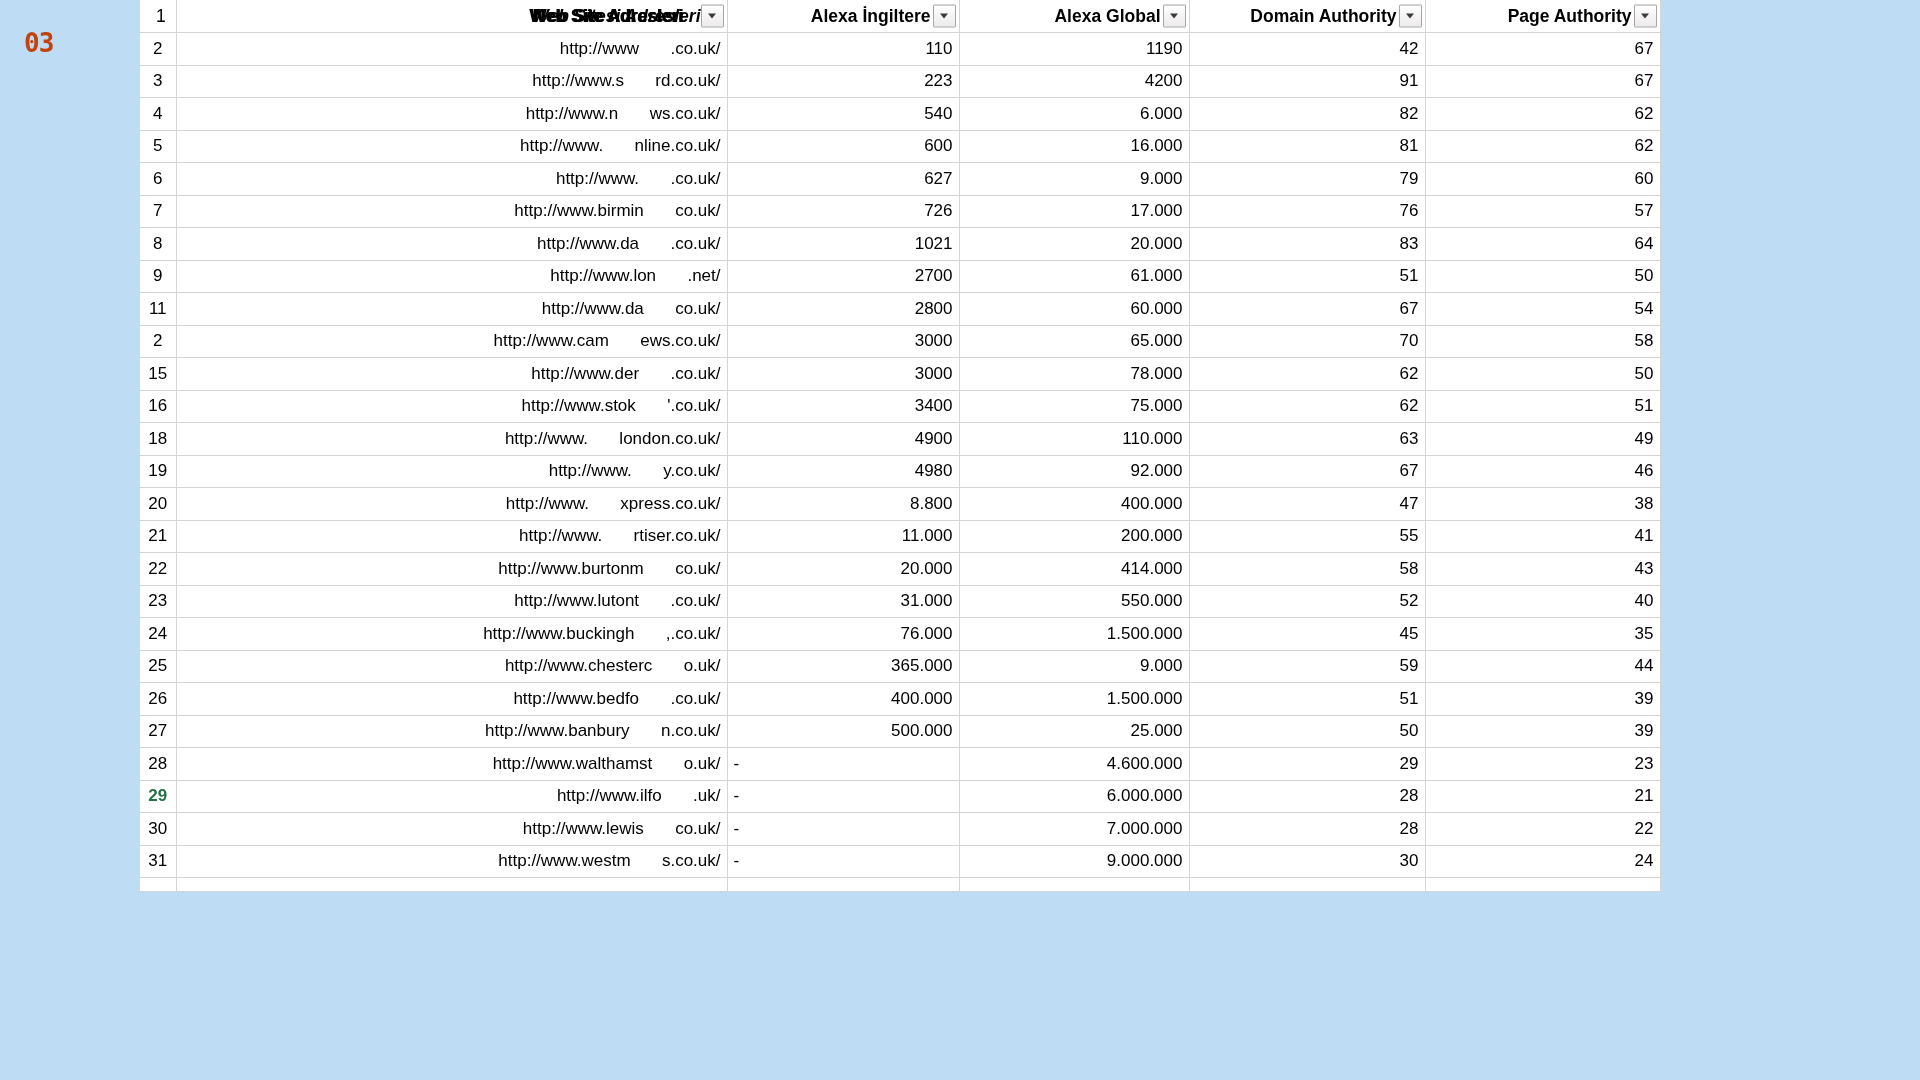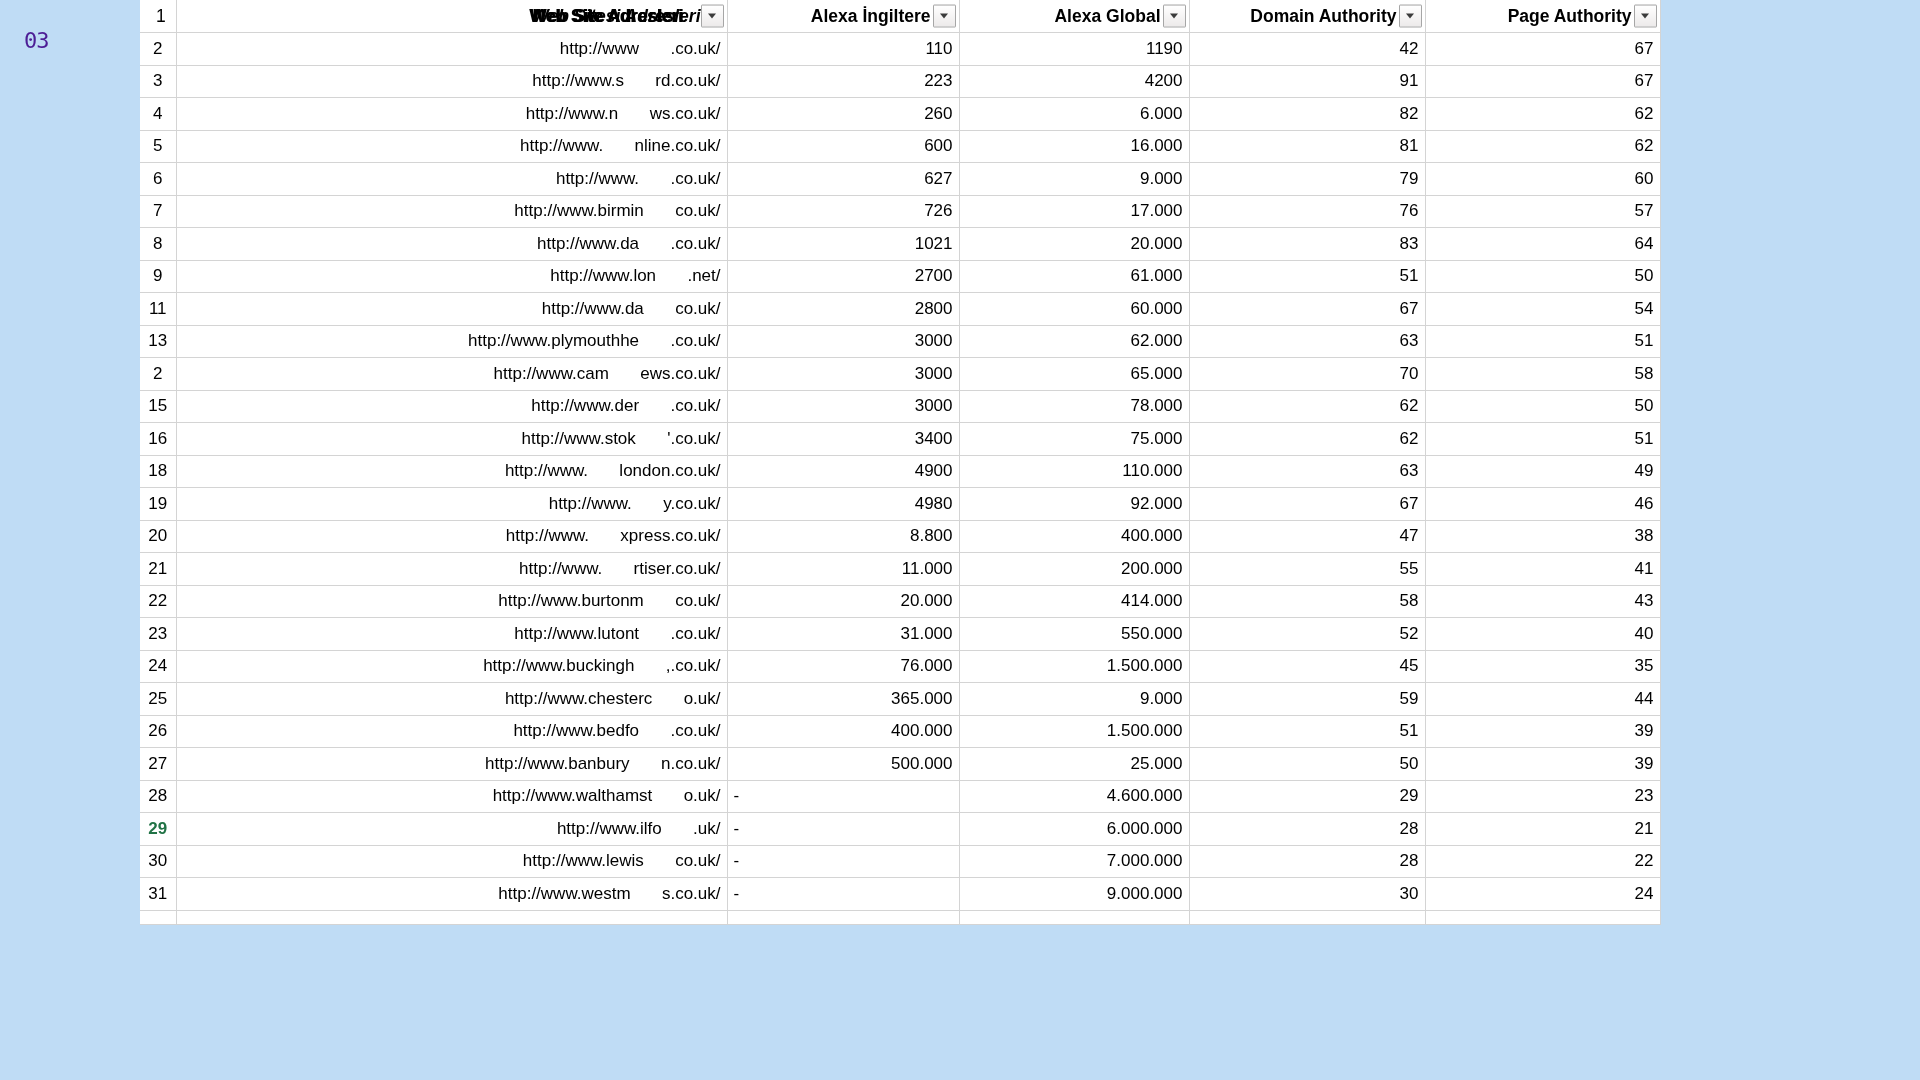--- a/index.html
+++ b/index.html
@@ -18,23 +18,23 @@
     height: 1080px;
     background: #bfdcf5;
   }
 
   
   .slide-number {
     position: absolute;
     left: 24px;
     top: 28px;
     font-family: "DejaVu Sans Mono", monospace;
-    font-size: 22px;
-    font-weight: normal;
-    color: #4c1d95;
+    font-size: 26px;
+    font-weight: bold;
+    color: #c2410c;
     letter-spacing: -1px;
   }
 
   
   .sheet {
     position: absolute;
     left: 140px;
     top: 0px;
     width: 1520px;
     background: #ffffff;
@@ -208,21 +208,21 @@
             <td class="rownum">3</td>
             <td class="txt"><span>http://www.s</span><span class="blur">&nbsp;&nbsp;&nbsp;&nbsp;&nbsp;&nbsp;</span><span>rd.co.uk/</span></td>
             <td class="num">223</td>
             <td class="num">4200</td>
             <td class="num">91</td>
             <td class="num">67</td>
           </tr>
           <tr>
             <td class="rownum">4</td>
             <td class="txt"><span>http://www.n</span><span class="blur">&nbsp;&nbsp;&nbsp;&nbsp;&nbsp;&nbsp;</span><span>ws.co.uk/</span></td>
-            <td class="num">260</td>
+            <td class="num">540</td>
             <td class="num">6.000</td>
             <td class="num">82</td>
             <td class="num">62</td>
           </tr>
           <tr>
             <td class="rownum">5</td>
             <td class="txt"><span>http://www.</span><span class="blur">&nbsp;&nbsp;&nbsp;&nbsp;&nbsp;&nbsp;</span><span>nline.co.uk/</span></td>
             <td class="num">600</td>
             <td class="num">16.000</td>
             <td class="num">81</td>
@@ -260,28 +260,20 @@
             <td class="num">51</td>
             <td class="num">50</td>
           </tr>
           <tr>
             <td class="rownum">11</td>
             <td class="txt"><span>http://www.da</span><span class="blur">&nbsp;&nbsp;&nbsp;&nbsp;&nbsp;&nbsp;</span><span>co.uk/</span></td>
             <td class="num">2800</td>
             <td class="num">60.000</td>
             <td class="num">67</td>
             <td class="num">54</td>
-          </tr>
-          <tr>
-            <td class="rownum">13</td>
-            <td class="txt"><span>http://www.plymouthhe</span><span class="blur">&nbsp;&nbsp;&nbsp;&nbsp;&nbsp;&nbsp;</span><span>.co.uk/</span></td>
-            <td class="num">3000</td>
-            <td class="num">62.000</td>
-            <td class="num">63</td>
-            <td class="num">51</td>
           </tr>
           <tr>
             <td class="rownum">2</td>
             <td class="txt"><span>http://www.cam</span><span class="blur">&nbsp;&nbsp;&nbsp;&nbsp;&nbsp;&nbsp;</span><span>ews.co.uk/</span></td>
             <td class="num">3000</td>
             <td class="num">65.000</td>
             <td class="num">70</td>
             <td class="num">58</td>
           </tr>
           <tr>

